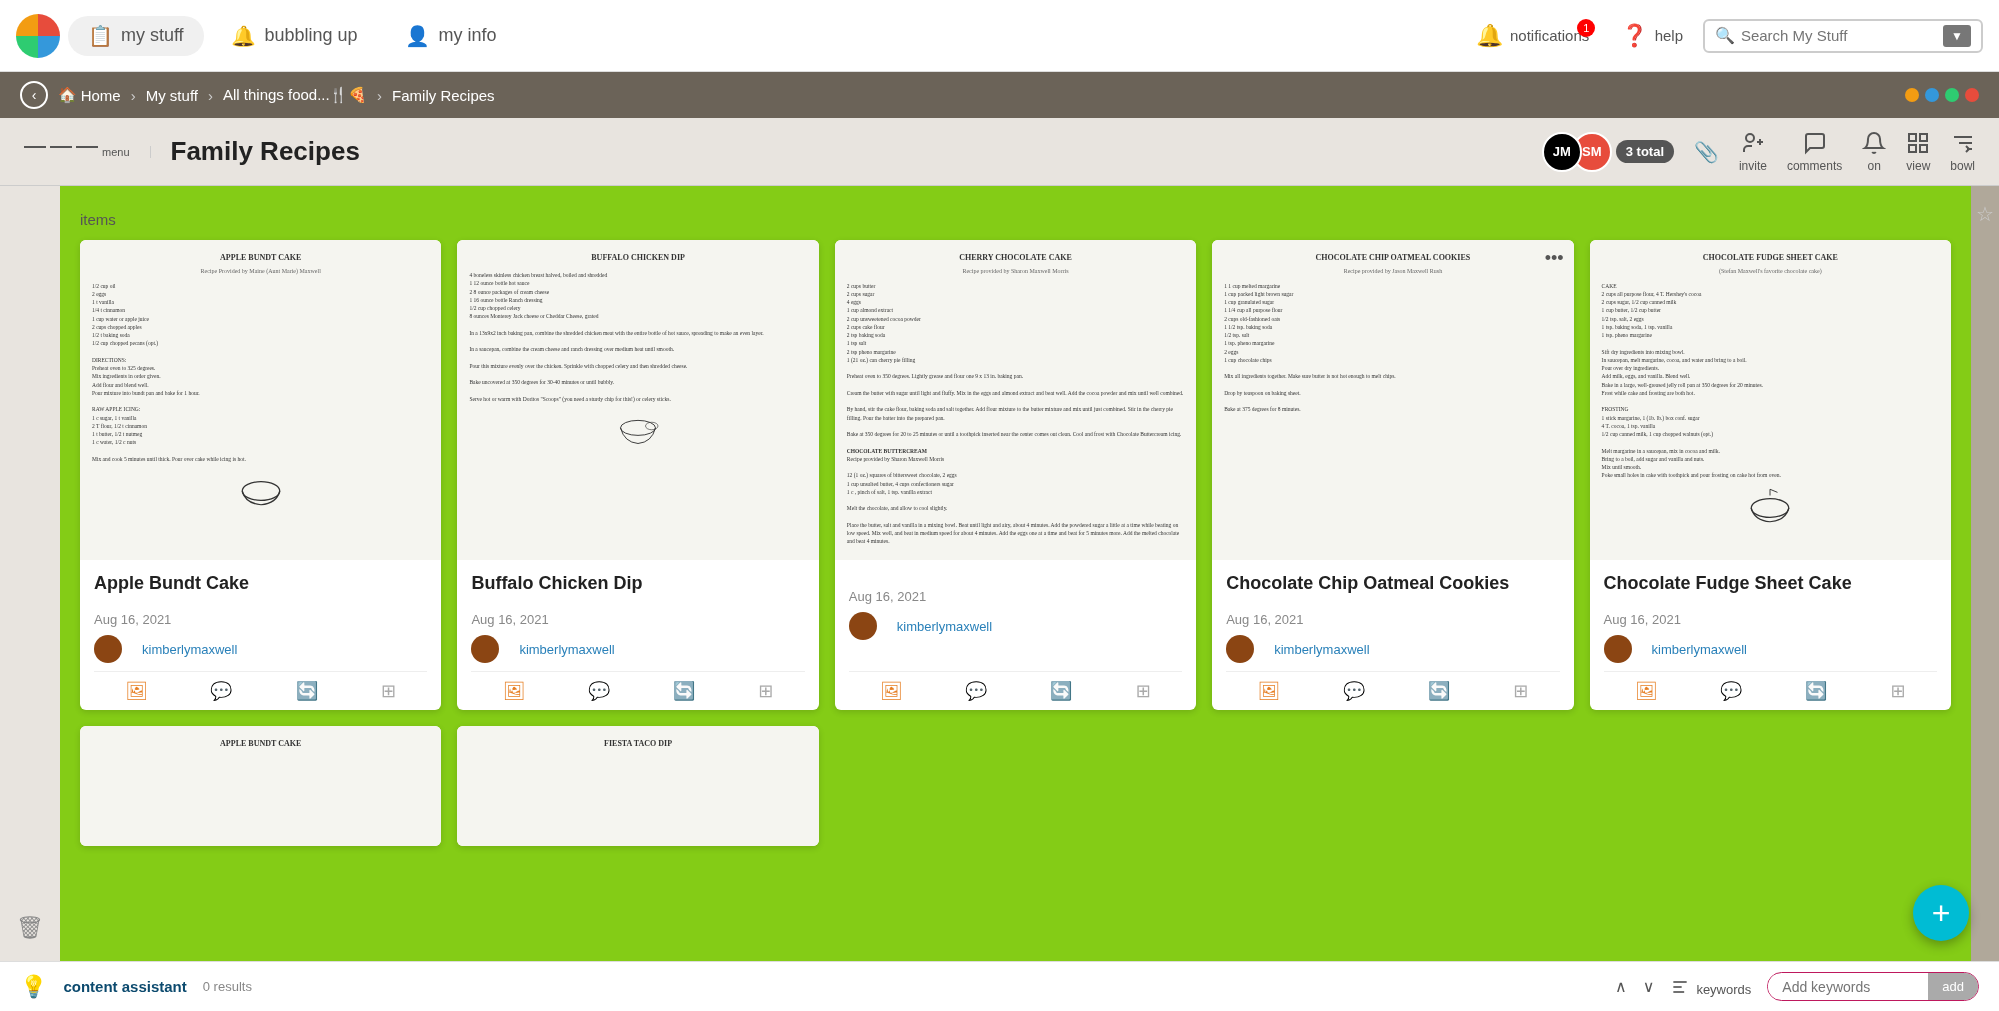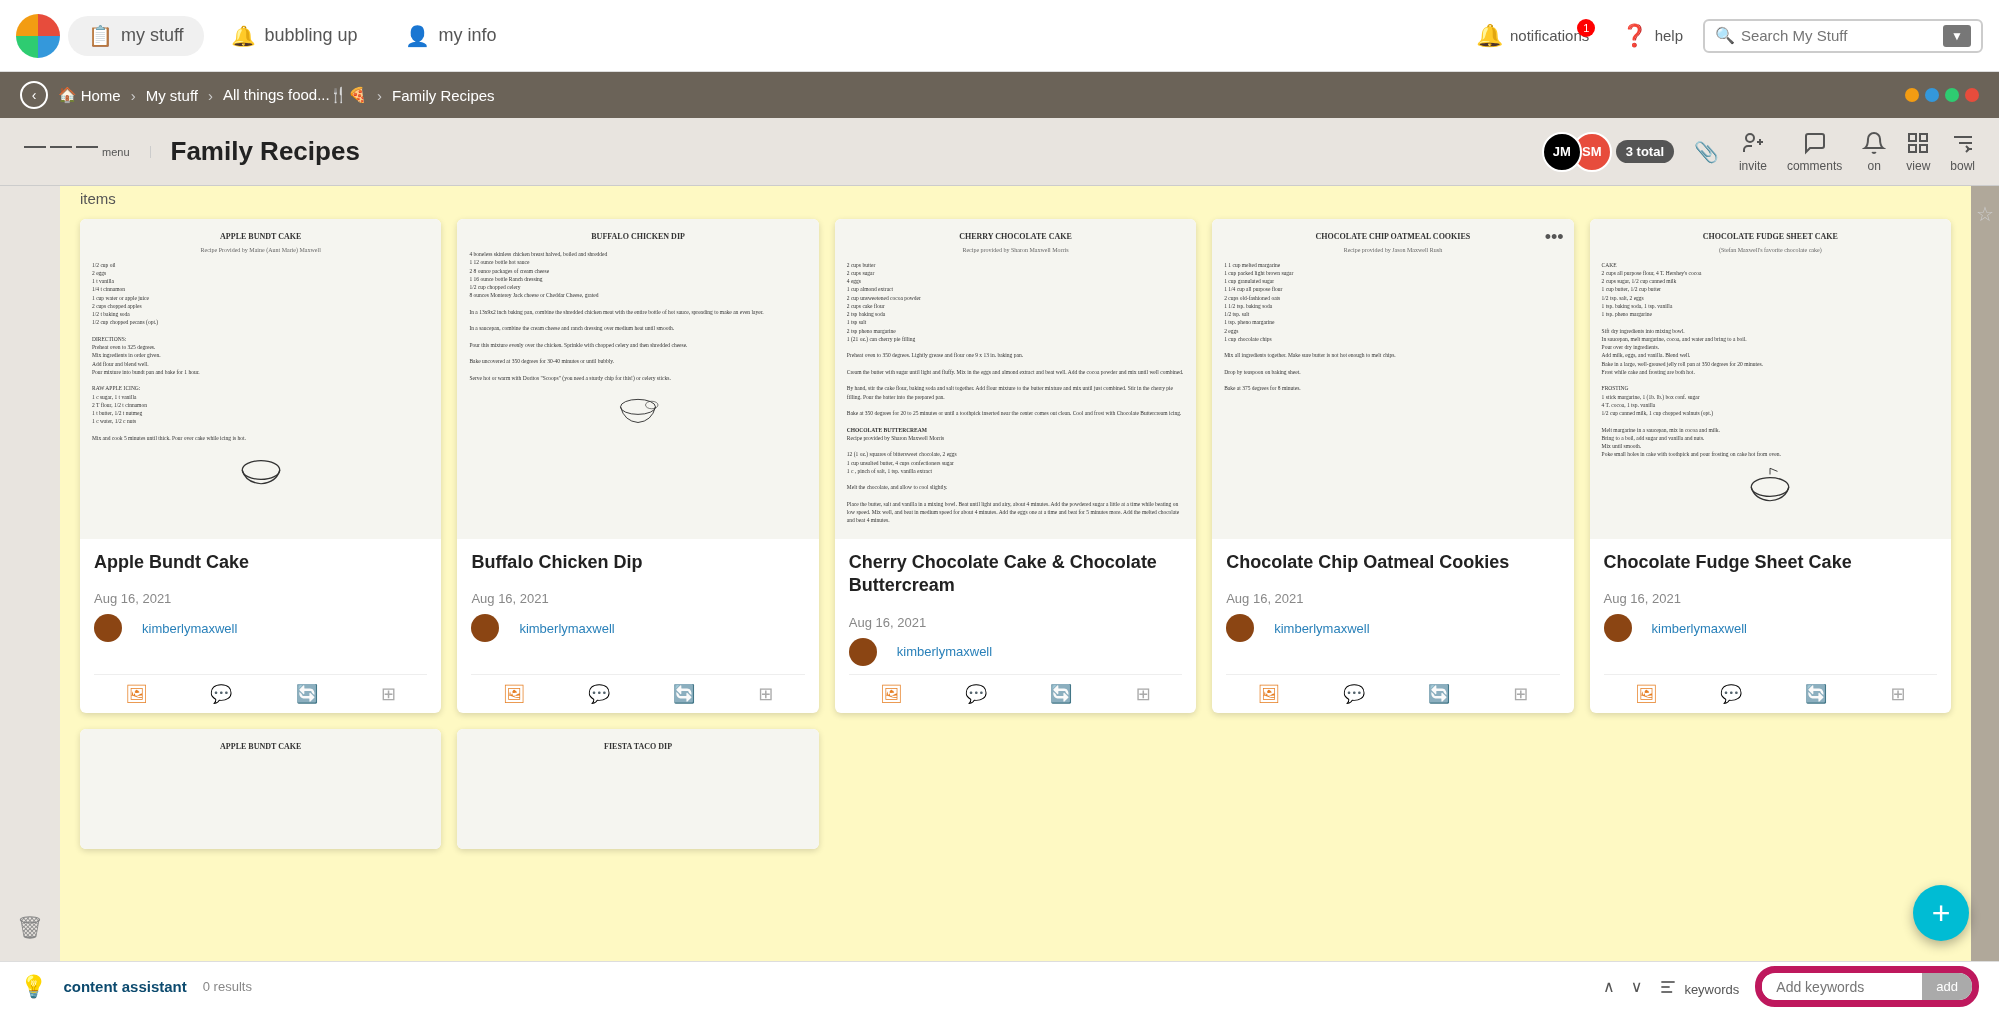--- a/index.html
+++ b/index.html
@@ -136,22 +136,22 @@
       position: relative;
     }
     .sidebar-left {
       width: 60px; background: #e8e4df;
       display: flex; flex-direction: column; align-items: center;
       padding: 20px 0; gap: 20px;
     }
     .sidebar-trash { font-size: 22px; color: #888; cursor: pointer; margin-top: auto; }
 
     .content-area {
-      flex: 1; overflow-y: auto; padding: 4px 20px;
-      background: #fef9c3;
+      flex: 1; overflow-y: auto; padding: 25px 20px;
+      background: #84cc16;
     }
     .items-label {
       font-size: 15px; color: #555; margin-bottom: 12px; font-weight: normal;
     }
 
     
     .cards-grid {
       display: grid;
       grid-template-columns: repeat(5, 1fr);
       gap: 16px;
@@ -236,21 +236,21 @@
     .content-assistant-icon { font-size: 22px; color: #f0c040; }
     .content-assistant-text { font-size: 15px; font-weight: bold; color: #0c4a6e; }
     .content-assistant-results { font-size: 13px; color: #888; }
     .bottom-spacer { flex: 1; }
     .bottom-chevron { font-size: 16px; color: #555; cursor: pointer; }
     .keywords-btn {
       display: flex; align-items: flex-end; gap: 6px;
       cursor: pointer; color: #555; font-size: 13px;
     }
     .keywords-input {
-      border: 7px solid #be185d; border-radius: 20px;
+      border: 1px solid #be185d; border-radius: 20px;
       display: flex; align-items: center; overflow: hidden;
     }
     .keywords-input input {
       border: none; outline: none; padding: 4px 14px; font-size: 14px; width: 160px;
     }
     .keywords-add-btn {
       background: #aaa; color: #fff; border: none;
       padding: 6px 14px; font-size: 13px; cursor: pointer;
     }
 
@@ -505,21 +505,20 @@
               Recipe provided by Sharon Maxwell Morris<br><br>
               12 (1 oz.) squares of bittersweet chocolate, 2 eggs<br>
               1 cup unsalted butter, 4 cups confectioners sugar<br>
               1 c , pinch of salt, 1 tsp. vanilla extract<br><br>
               Melt the chocolate, and allow to cool slightly.<br><br>
               Place the butter, salt and vanilla in a mixing bowl. Beat until light and airy, about 4 minutes. Add the powdered sugar a little at a time while beating on low speed. Mix well, and beat in medium speed for about 4 minutes. Add the eggs one at a time and beat for 5 minutes more. Add the melted chocolate and beat 4 minutes.
             </div>
           </div>
         </div>
         <div class="card-info">
-          <div class="card-title">Cherry Chocolate Cake &amp; Chocolate Buttercream</div>
           <div class="card-date">Aug 16, 2021</div>
           <div class="card-user">
             <div class="user-avatar"></div>
             <span>kimberlymaxwell</span>
           </div>
         </div>
         <div class="card-divider"></div>
         <div class="card-actions">
           <span class="card-action-btn">🖼</span>
           <span class="card-action-btn">💬</span>

